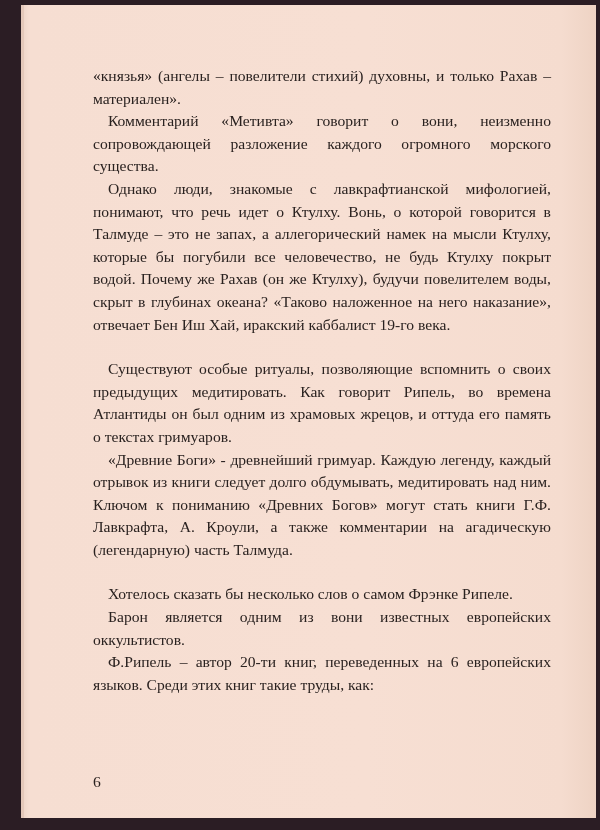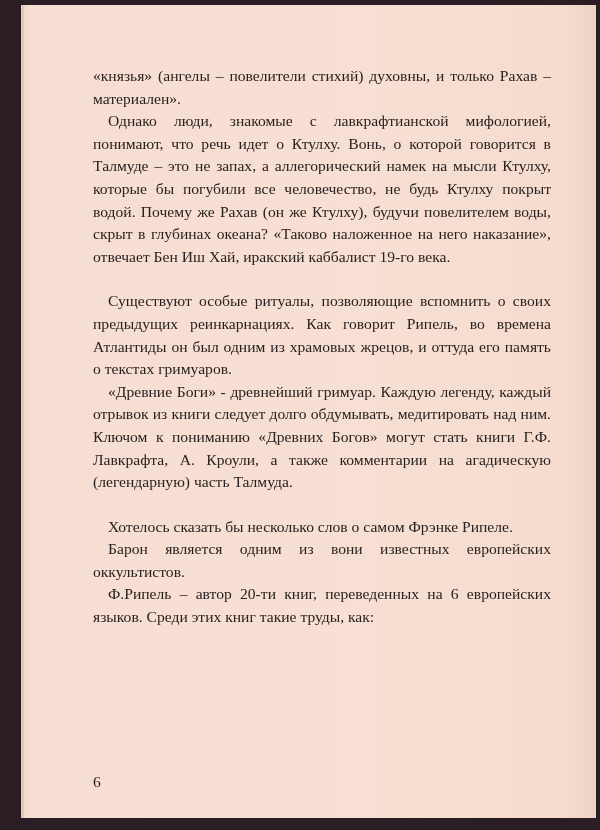--- a/index.html
+++ b/index.html
@@ -42,25 +42,26 @@
   </style>
 </head>
 <body>
 
 <div class="page">
   <div class="page-edge"></div>
 
   <div class="text-block">
 
     <p class="para">«князья» (ангелы – повелители стихий) духовны, и только Рахав – материален».</p>
+    <p class="para indent">Комментарий «Метивта» говорит о вони, неизменно сопровождающей разложение каждого огромного морского существа.</p>
     <p class="para indent">Однако люди, знакомые с лавкрафтианской мифологией, понимают, что речь идет о Ктулху. Вонь, о которой говорится в Талмуде – это не запах, а аллегорический намек на мысли Ктулху, которые бы погубили все человечество, не будь Ктулху покрыт водой. Почему же Рахав (он же Ктулху), будучи повелителем воды, скрыт в глубинах океана? «Таково наложенное на него наказание», отвечает Бен Иш Хай, иракский каббалист 19-го века.</p>
 
     <div class="gap"></div>
 
-    <p class="para indent">Существуют особые ритуалы, позволяющие вспомнить о своих предыдущих реинкарнациях. Как говорит Рипель, во времена Атлантиды он был одним из храмовых жрецов, и оттуда его память о текстах гримуаров.</p>
+    <p class="para indent">Существуют особые ритуалы, позволяющие вспомнить о своих предыдущих медитировать. Как говорит Рипель, во времена Атлантиды он был одним из храмовых жрецов, и оттуда его память о текстах гримуаров.</p>
     <p class="para indent">«Древние Боги» - древнейший гримуар. Каждую легенду, каждый отрывок из книги следует долго обдумывать, медитировать над ним. Ключом к пониманию «Древних Богов» могут стать книги Г.Ф. Лавкрафта, А. Кроули, а также комментарии на агадическую (легендарную) часть Талмуда.</p>
 
     <div class="gap"></div>
 
     <p class="para indent">Хотелось сказать бы несколько слов о самом Фрэнке Рипеле.</p>
     <p class="para indent">Барон является одним из вони известных европейских оккультистов.</p>
     <p class="para indent">Ф.Рипель – автор 20-ти книг, переведенных на 6 европейских языков. Среди этих книг такие труды, как:</p>
 
   </div>
 

